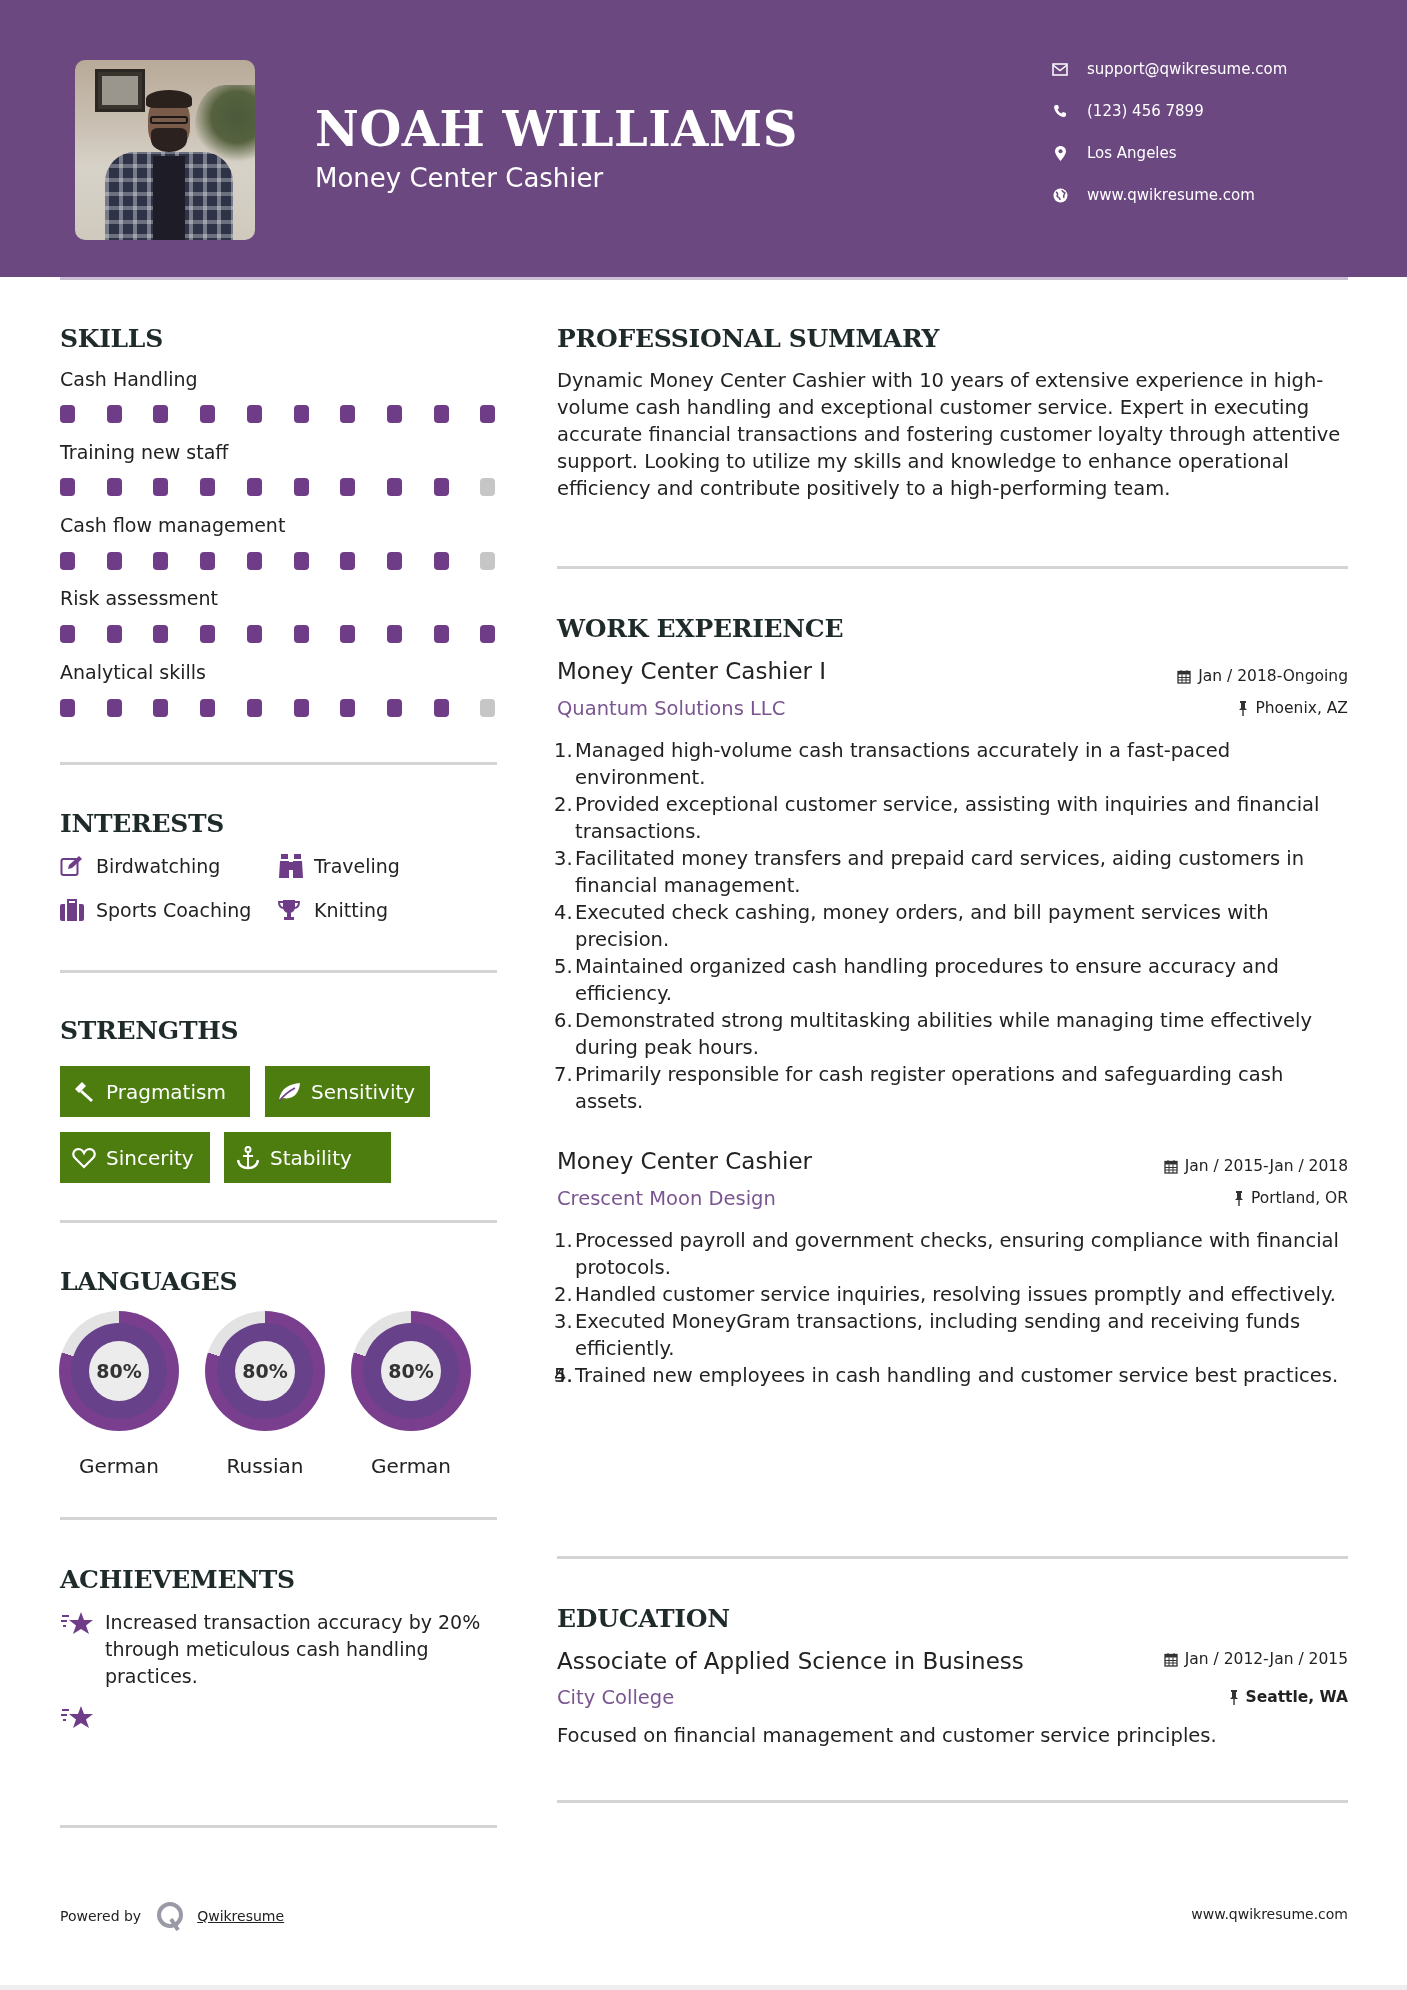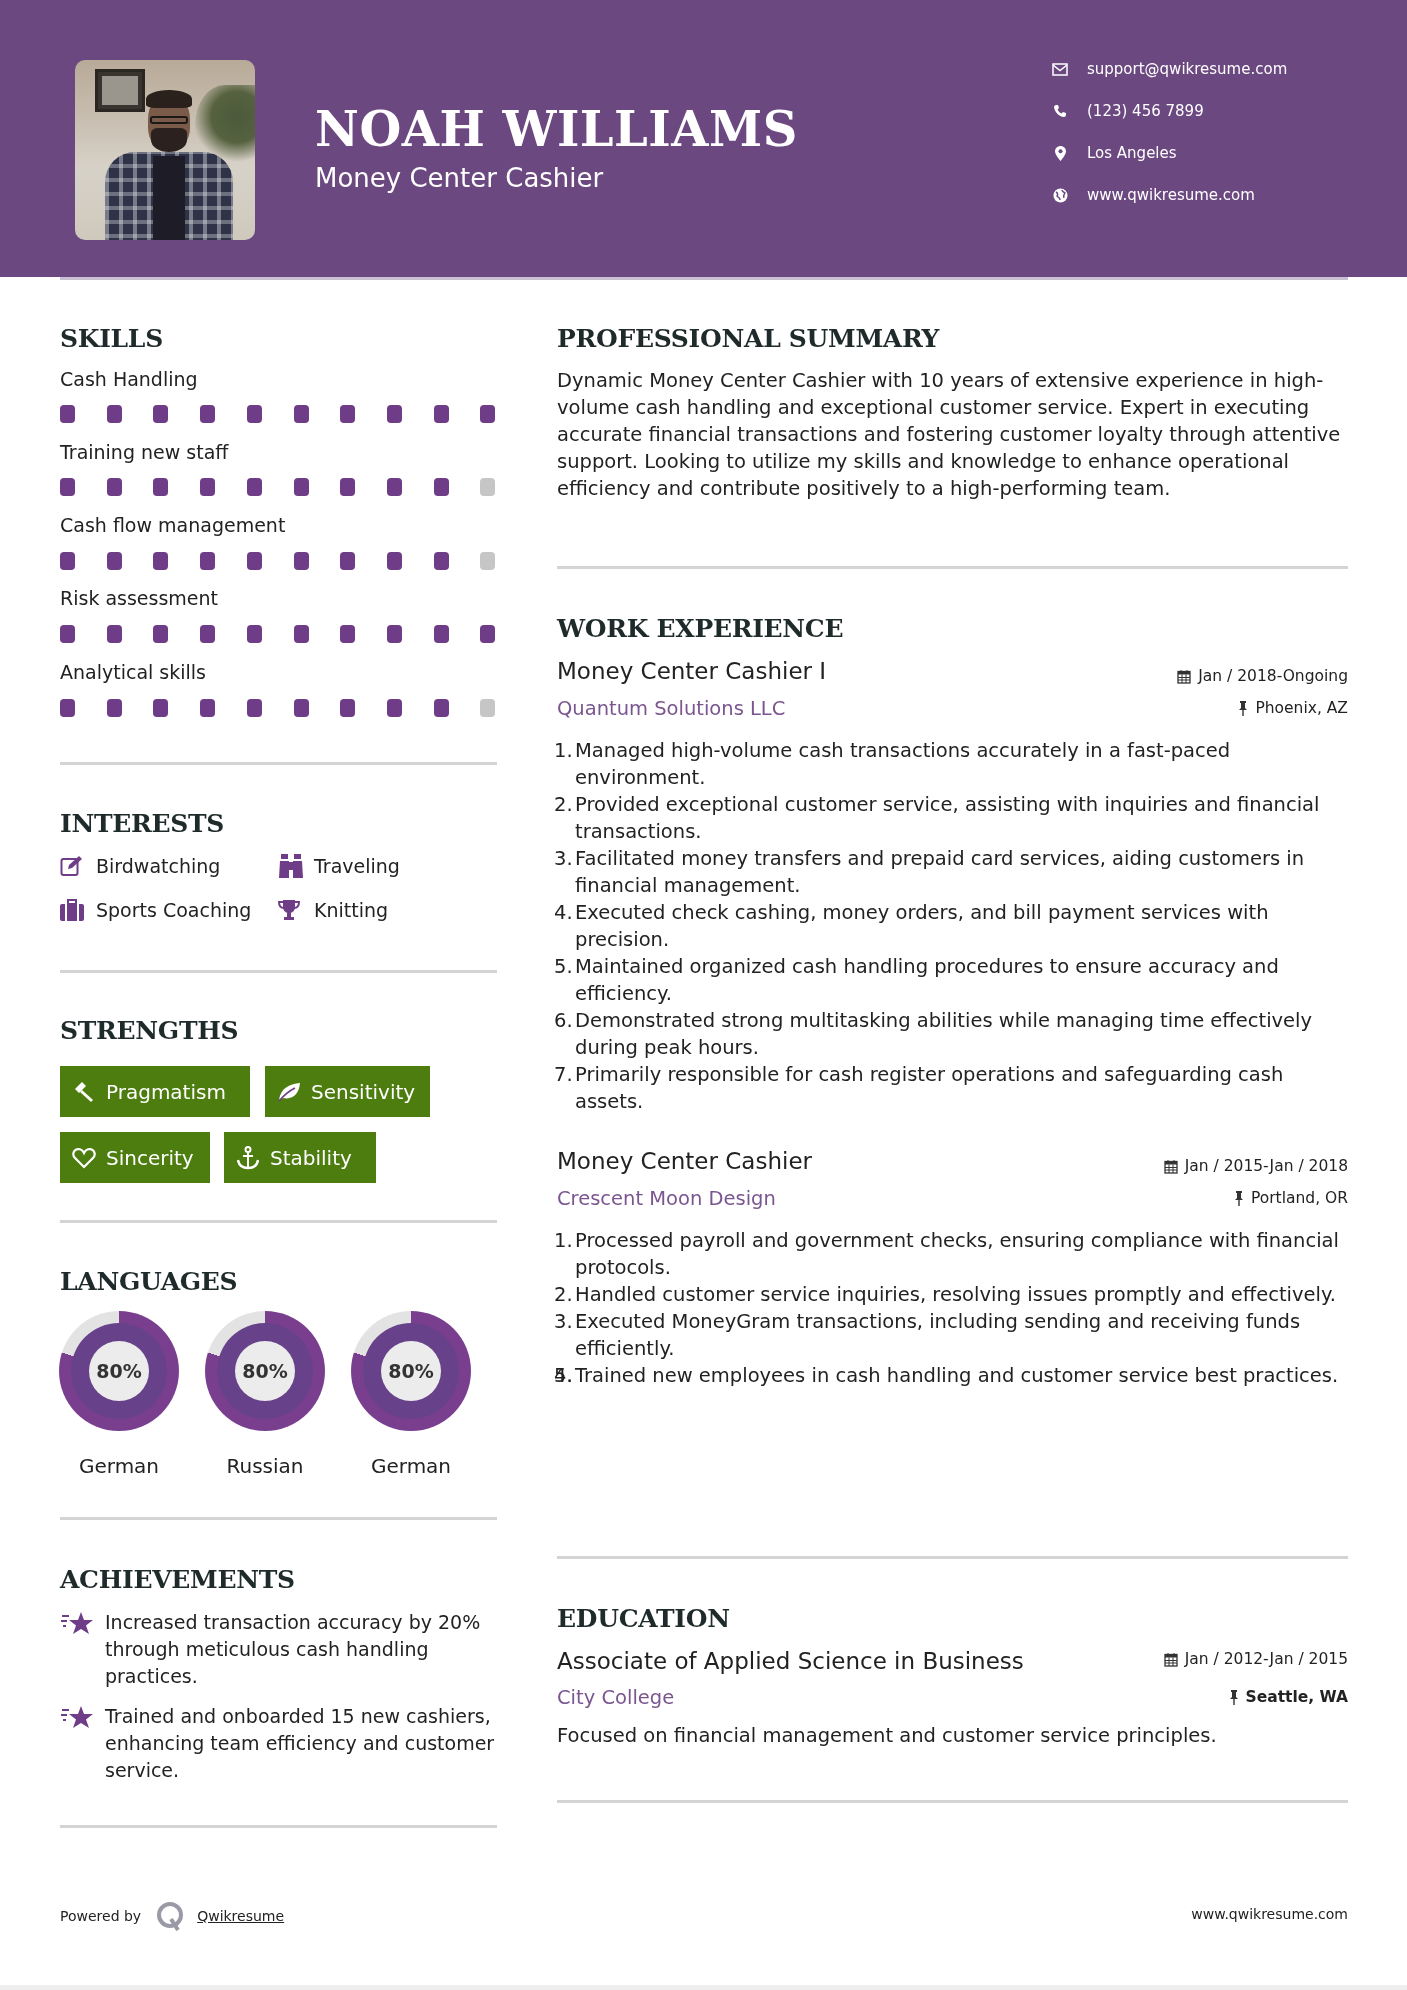--- a/index.html
+++ b/index.html
@@ -270,21 +270,21 @@
   <span>Sensitivity</span>
 </div>
 <div class="tag" style="left:60px; top:1132px; width:150px;">
   <span class="ic">
     <svg width="24" height="22" viewBox="0 0 24 22">
         <path d="M12 20 L3 11 C0 8 1 3 6 2 C9 2 11 4 12 6 C13 4 15 2 18 2 C23 3 24 8 21 11 Z" fill="none" stroke="#fff" stroke-width="2.2"></path>
       </svg>
   </span>
   <span>Sincerity</span>
 </div>
-<div class="tag" style="left:224px; top:1132px; width:152px;">
+<div class="tag" style="left:224px; top:1132px; width:167px;">
   <span class="ic">
     <svg width="22" height="24" viewBox="0 0 22 24">
         <circle cx="11" cy="3.5" r="2.5" fill="none" stroke="#fff" stroke-width="2"></circle>
         <rect x="10" y="6" width="2" height="16" fill="#fff"></rect>
         <rect x="6" y="9" width="10" height="2" fill="#fff"></rect>
         <path d="M1 14 C2 20 6 22 11 22 C16 22 20 20 21 14" fill="none" stroke="#fff" stroke-width="2.4"></path>
       </svg>
   </span>
   <span>Stability</span>
 </div>
@@ -328,21 +328,20 @@
   </span>
   <span class="txt">Increased transaction accuracy by 20% through meticulous cash handling practices.</span>
 </div>
 <div class="ach" style="top:1703px;">
   <span class="ic">
     <svg width="34" height="26" viewBox="0 0 34 26">
         <path d="M2 5 L9 5 M1 10 L7 10 M3 15 L6 15" stroke="#6f3d88" stroke-width="2"></path>
         <path d="M21 1 L24 9 L33 9 L26 14.5 L29 23 L21 18 L13 23 L16 14.5 L9 9 L18 9 Z" fill="#6f3d88"></path>
       </svg>
   </span>
-  <span class="txt">Trained and onboarded 15 new cashiers, enhancing team efficiency and customer service.</span>
 </div>
 
 <div class="divider" style="left:60px; top:1825px; width:437px;"></div>
 
 <div class="sec-title" style="left:557px; top:324px;">PROFESSIONAL SUMMARY</div>
 <div class="para" style="top:367px;">Dynamic Money Center Cashier with 10 years of extensive experience in high-volume cash handling and exceptional customer service. Expert in executing accurate financial transactions and fostering customer loyalty through attentive support. Looking to utilize my skills and knowledge to enhance operational efficiency and contribute positively to a high-performing team.</div>
 
 <div class="divider" style="left:557px; top:566px; width:791px;"></div>
 
 <div class="sec-title" style="left:557px; top:614px;">WORK EXPERIENCE</div>

